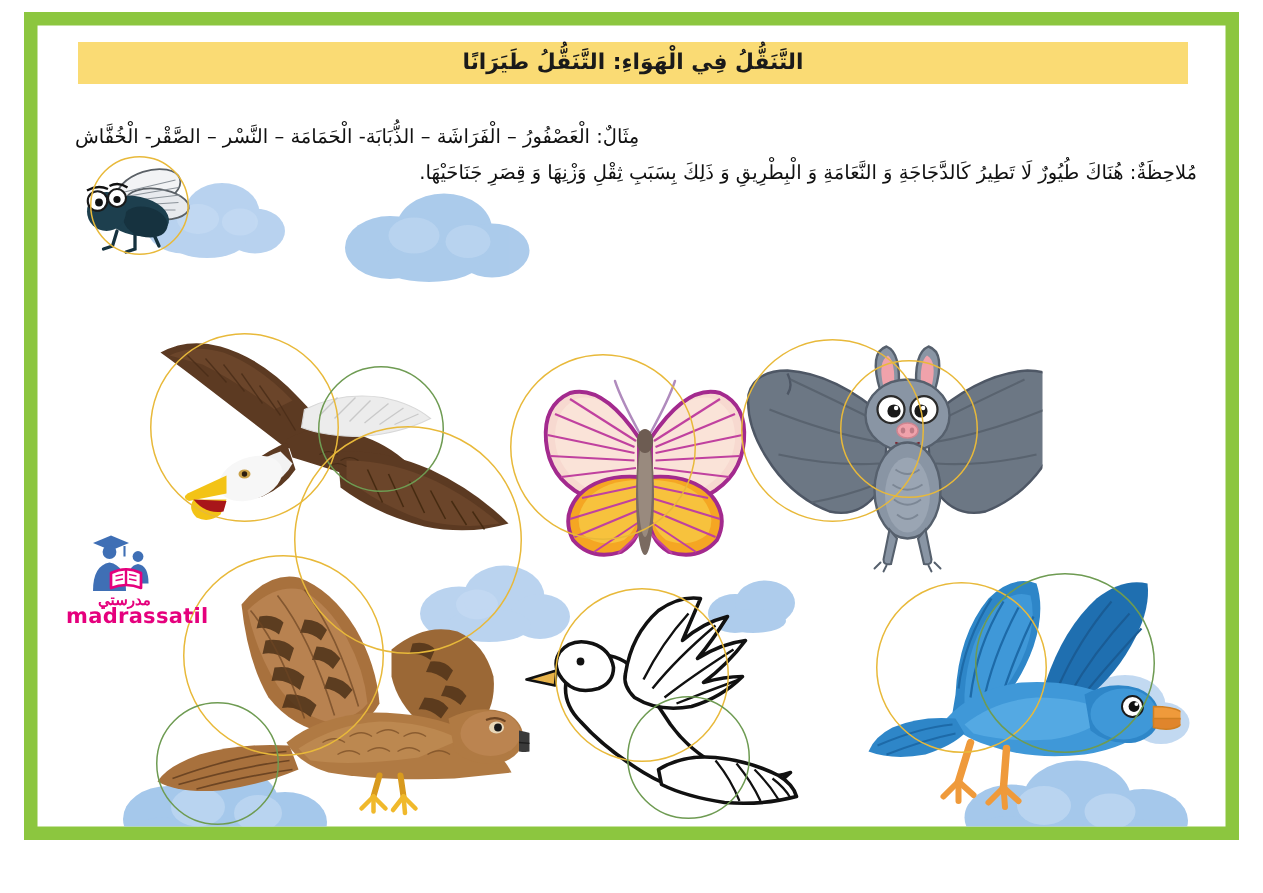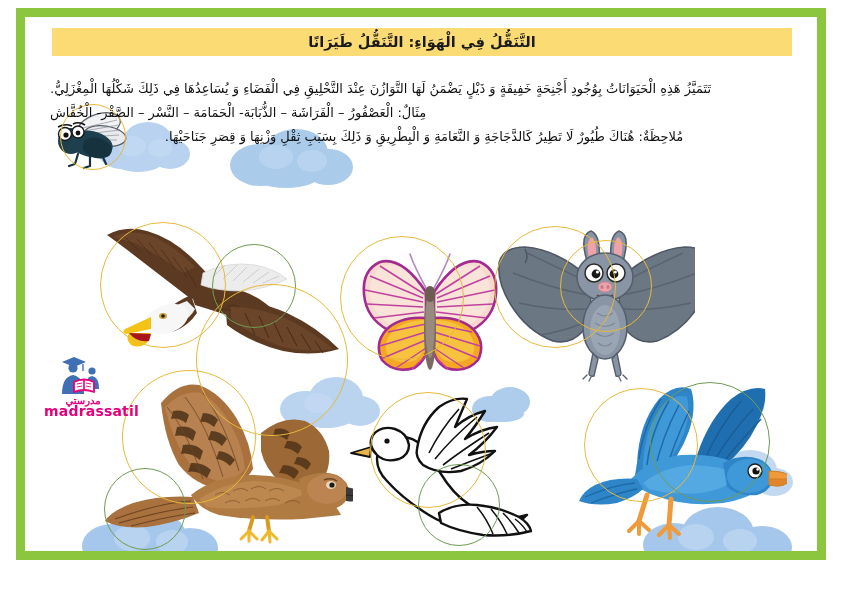--- a/index.html
+++ b/index.html
@@ -69,21 +69,21 @@
   .para {
     font-family: "DejaVu Sans", "Liberation Sans", sans-serif;
     font-size: 13px;
     color: #111111;
     line-height: 21px;
     margin: 0 0 1px 0;
     direction: rtl;
   }
   .para-intro { text-align: justify; text-align-last: left; }
   .para-example { text-align: left; margin-top: 3px; }
-  .para-note { text-align: center; margin-top: 3px; }
+  .para-note { text-align: right; margin-top: 3px; }
 
   
   .canvas {
     position: absolute;
     left: 25px;
     top: 17px;
     width: 792px;
     height: 534px;
     overflow: hidden;
   }
@@ -624,21 +624,20 @@
     <div class="ring ring-green" style="left:393px; top:447px; width:80px; height:80px;"></div>
     <div class="ring ring-yellow" style="left:559px; top:371px; width:112px; height:112px;"></div>
     <div class="ring ring-green" style="left:625px; top:365px; width:118px; height:118px;"></div>
   </div>
 
   <div class="title-bar">
     <span class="title-text">التَّنَقُّلُ فِي الْهَوَاءِ: التَّنَقُّلُ طَيَرَانًا</span>
   </div>
 
   <div class="text-block">
-    <p class="para para-intro">تَتَمَيَّزُ هَذِهِ الْحَيَوَانَاتُ بِوُجُودِ أَجْنِحَةٍ خَفِيفَةٍ وَ ذَيْلٍ يَضْمَنُ لَهَا التَّوَازُنَ عِنْدَ التَّحْلِيقِ فِي الْفَضَاءِ وَ يُسَاعِدُهَا فِي ذَلِكَ شَكْلُهَا الْمِغْزَلِيُّ.</p>
     <p class="para para-example">مِثَالٌ: الْعَصْفُورُ – الْفَرَاشَة – الذُّبَابَة- الْحَمَامَة – النَّسْر – الصَّقْر- الْخُفَّاش</p>
     <p class="para para-note">مُلاحِظَةٌ: هُنَاكَ طُيُورٌ لَا تَطِيرُ كَالدَّجَاجَةِ وَ النَّعَامَةِ وَ الْبِطْرِيقِ وَ ذَلِكَ بِسَبَبِ ثِقْلِ وَزْنِهَا وَ قِصَرِ جَنَاحَيْهَا.</p>
   </div>
 
   <div class="logo">
     <svg class="logo-mark" width="62" height="40" viewBox="0 0 62 40">
 
       <path d="M10 7 L22 2 L34 7 L22 12 Z" fill="#3f6fb5"></path>
       <path d="M31 9 L31 16" stroke="#3f6fb5" stroke-width="1.4"></path>
 

